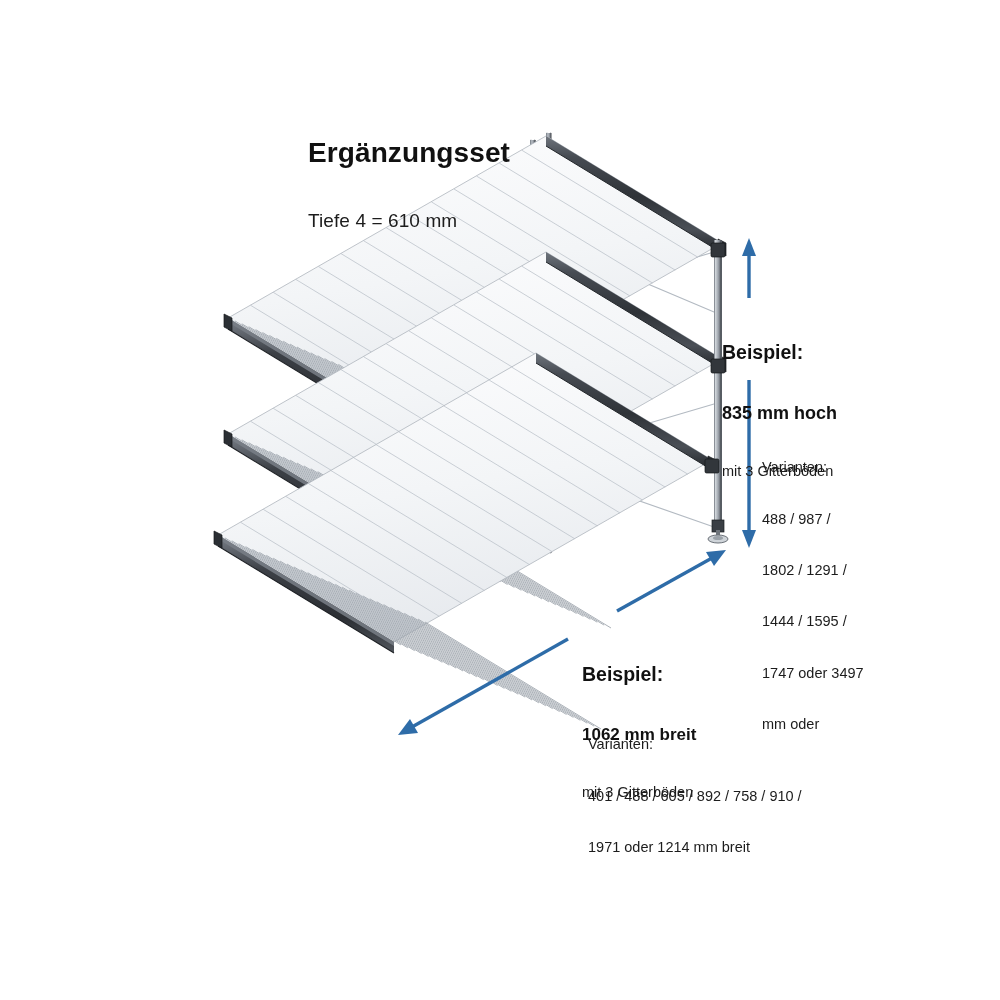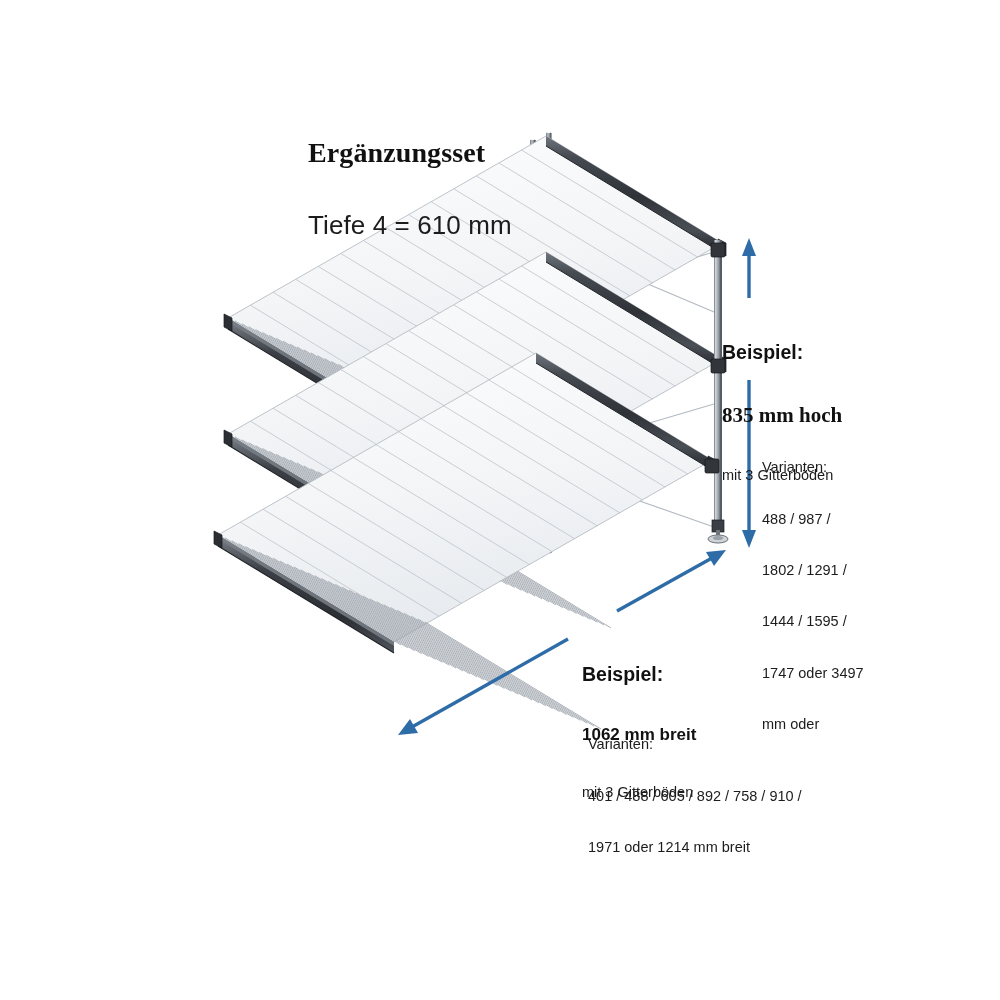--- a/index.html
+++ b/index.html
@@ -43,48 +43,46 @@
   #title-block {
     left: 308px;
     top: 98px;
   }
   #title-main {
     font-size: 28px;
     font-weight: bold;
     letter-spacing: 0.1px;
     color: #111111;
     display: block;
-    font-family: Liberation Serif, serif;
   }
   #title-sub {
-    font-size: 26px;
+    font-size: 19px;
     font-weight: normal;
     color: #1c1c1c;
     display: block;
     margin-top: 3px;
     letter-spacing: 0.1px;
   }
 
   #height-block {
     left: 722px;
     top: 303px;
   }
   #height-label {
     display: block;
     font-size: 19.5px;
     font-weight: bold;
     color: #111111;
   }
   #height-value {
     display: block;
-    font-size: 21px;
+    font-size: 18px;
     font-weight: bold;
     color: #111111;
     margin-top: 1px;
-    font-family: Liberation Serif, serif;
   }
   #height-note {
     display: block;
     font-size: 14.5px;
     font-weight: normal;
     color: #1c1c1c;
     margin-top: 2px;
   }
 
   #height-variants {

